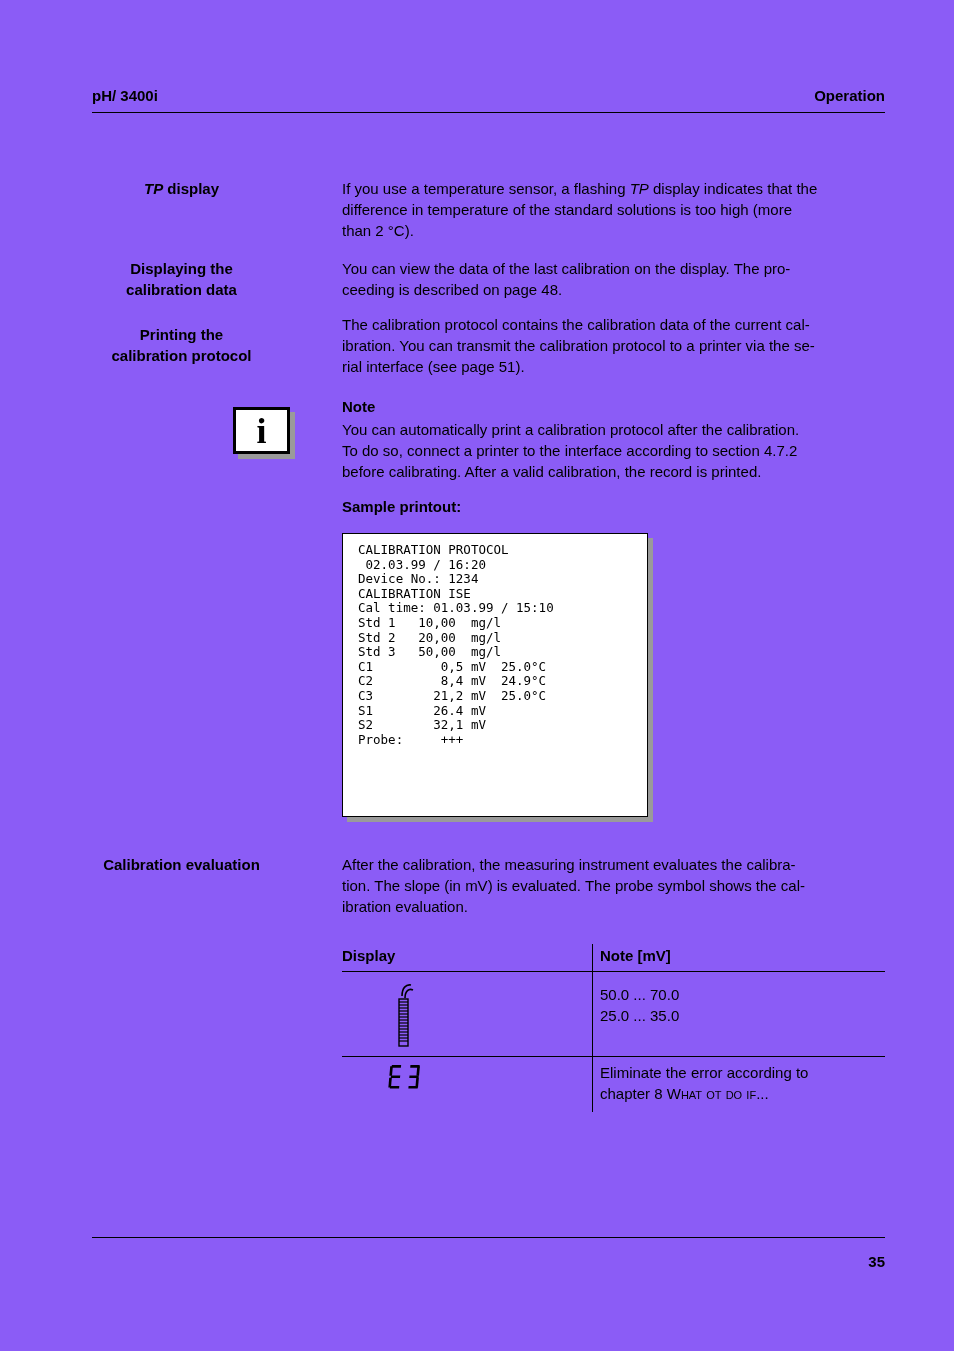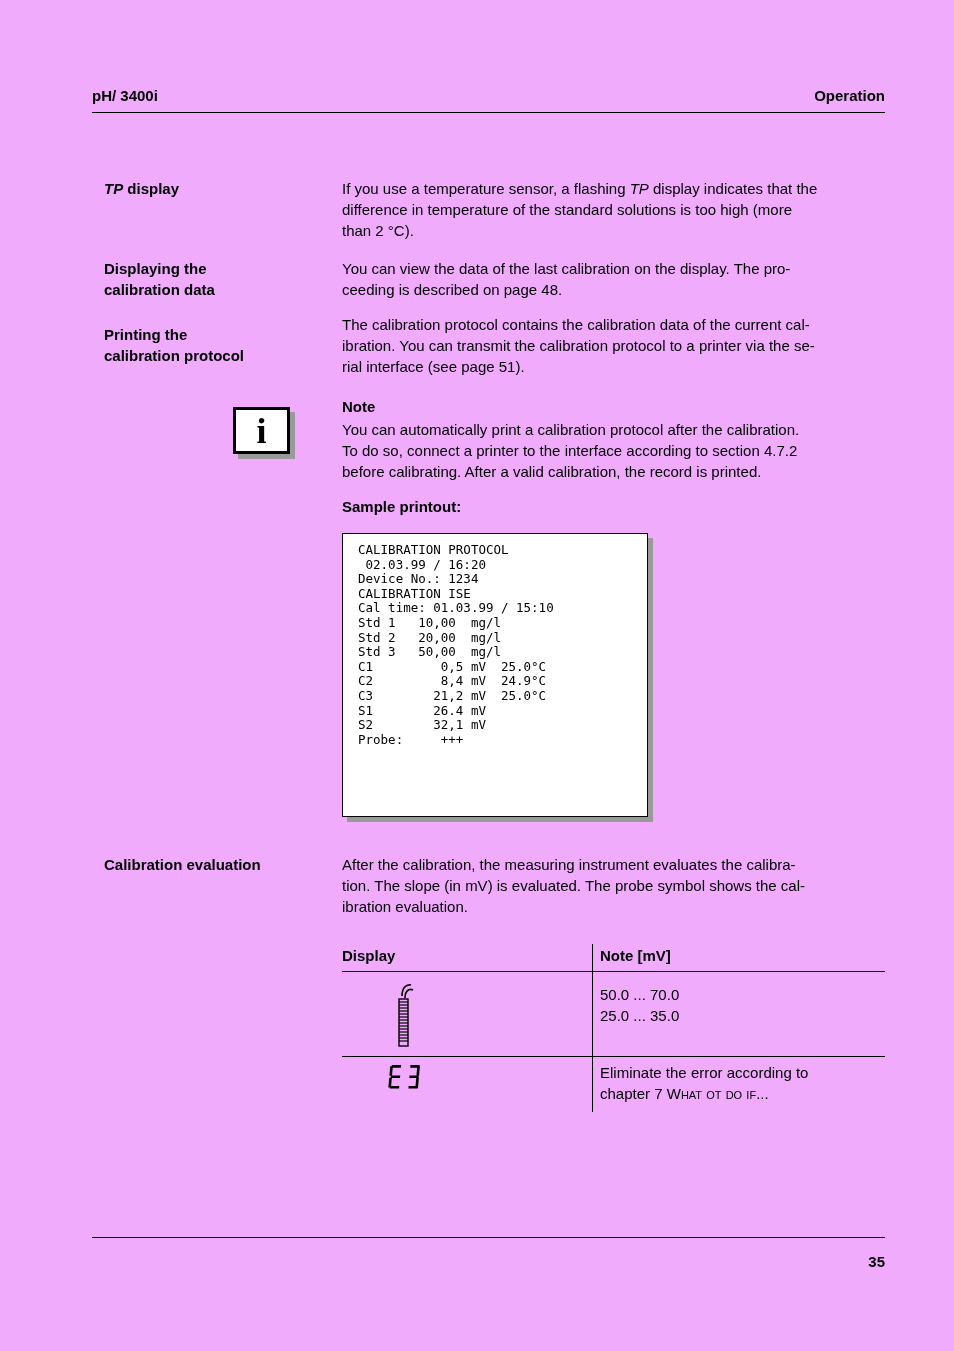--- a/index.html
+++ b/index.html
@@ -1,26 +1,26 @@
 <!DOCTYPE html>
 <html><head>
 <meta charset="utf-8">
 <style>
   * { margin:0; padding:0; box-sizing:border-box; }
   html,body { background:#ffffff; }
   .page {
-    position:relative; width:954px; height:1351px; background:#f0abfc;
+    position:relative; width:954px; height:1351px; background:#8b5cf6;
     font-family:"Liberation Sans", sans-serif; color:#000; overflow:hidden;
   }
   .abs { position:absolute; }
   .hdr { font-size:15px; font-weight:bold; }
   .rule { position:absolute; height:1px; background:#000; }
   .vrule { position:absolute; width:1px; background:#000; }
   .label {
-    position:absolute; left:104px; width:203px; text-align:left;
+    position:absolute; left:80px; width:203px; text-align:center;
     font-size:15px; font-weight:bold; line-height:21px; white-space:pre-line;
   }
   .para {
     position:absolute; left:342px; width:600px;
     font-size:15px; line-height:21px; white-space:pre-line;
   }
   .italic { font-style:italic; }
   .note-heading { position:absolute; left:342px; font-size:15px; font-weight:bold; }
   .info-icon {
     position:absolute; left:233px; top:407px; width:57px; height:47px;
@@ -133,18 +133,18 @@
         <rect x="0" y="16.5" width="3.4" height="12.5"></rect>
         <rect x="26" y="0" width="12" height="3.4"></rect>
         <rect x="26" y="13.5" width="12" height="3.4"></rect>
         <rect x="26" y="27" width="12" height="3.4"></rect>
         <rect x="35" y="1.5" width="3.4" height="12.5"></rect>
         <rect x="35" y="16.5" width="3.4" height="12.5"></rect>
       </g>
     </svg>
   </div>
   <div class="tbl-cell" style="left:600px; top:1062px; width:280px;"><span>Eliminate the error according to
-chapter 7 </span><span class="smallcaps">What ot do if</span><span>...</span></div>
+chapter 8 </span><span class="smallcaps">What ot do if</span><span>...</span></div>
 
   <div class="rule" style="left:92px; top:1237px; width:793px;"></div>
   <div class="page-num" style="right:69px; top:1253px;text-align:center;">35</div>
 
 </div>
 
 </body></html>

